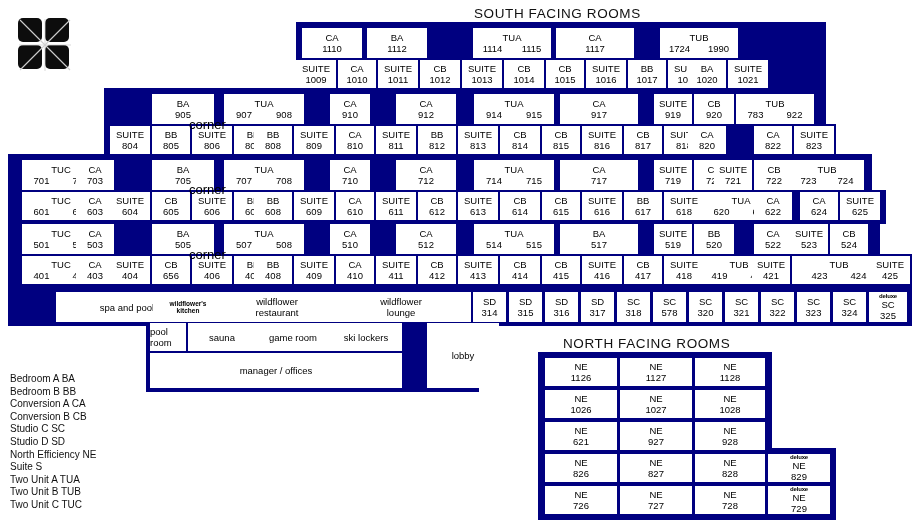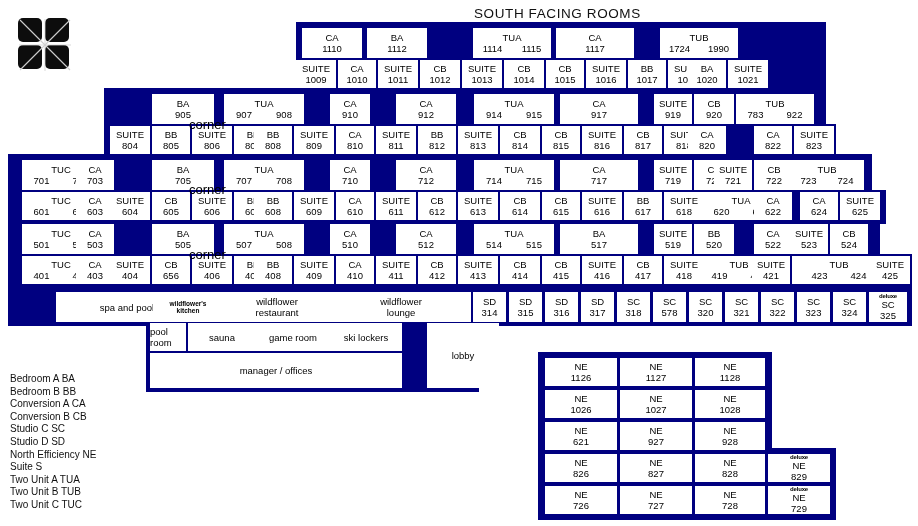--- a/index.html
+++ b/index.html
@@ -99,20 +99,21 @@
       <div class="q q4"></div>
     <svg class="d" viewBox="0 0 54 54">
       <line x1="2" y1="2" x2="52" y2="52" stroke="#cfcfcf" stroke-width="1.1"></line>
       <line x1="52" y1="2" x2="2" y2="52" stroke="#cfcfcf" stroke-width="1.1"></line>
       <line x1="27" y1="1" x2="27" y2="53" stroke="#cfcfcf" stroke-width="0.8"></line>
       <line x1="1" y1="27" x2="53" y2="27" stroke="#cfcfcf" stroke-width="0.8"></line>
     </svg>
   </div>
 
   <div class="plan-title" id="title-south">SOUTH FACING ROOMS</div>
+  <div class="plan-title" id="title-north">NORTH FACING ROOMS</div>
 
   <div id="walls">
       <div class="wall" style="left: 296px; top: 22px; width: 530px; height: 38px;"></div>
       <div class="wall" style="left: 296px; top: 58px; width: 530px; height: 34px;"></div>
       <div class="wall" style="left: 104px; top: 88px; width: 722px; height: 40px;"></div>
       <div class="wall" style="left: 104px; top: 124px; width: 732px; height: 34px;"></div>
       <div class="wall" style="left: 8px; top: 154px; width: 864px; height: 40px;"></div>
       <div class="wall" style="left: 8px; top: 190px; width: 878px; height: 34px;"></div>
       <div class="wall" style="left: 8px; top: 222px; width: 872px; height: 38px;"></div>
       <div class="wall" style="left: 8px; top: 254px; width: 904px; height: 32px;"></div>

